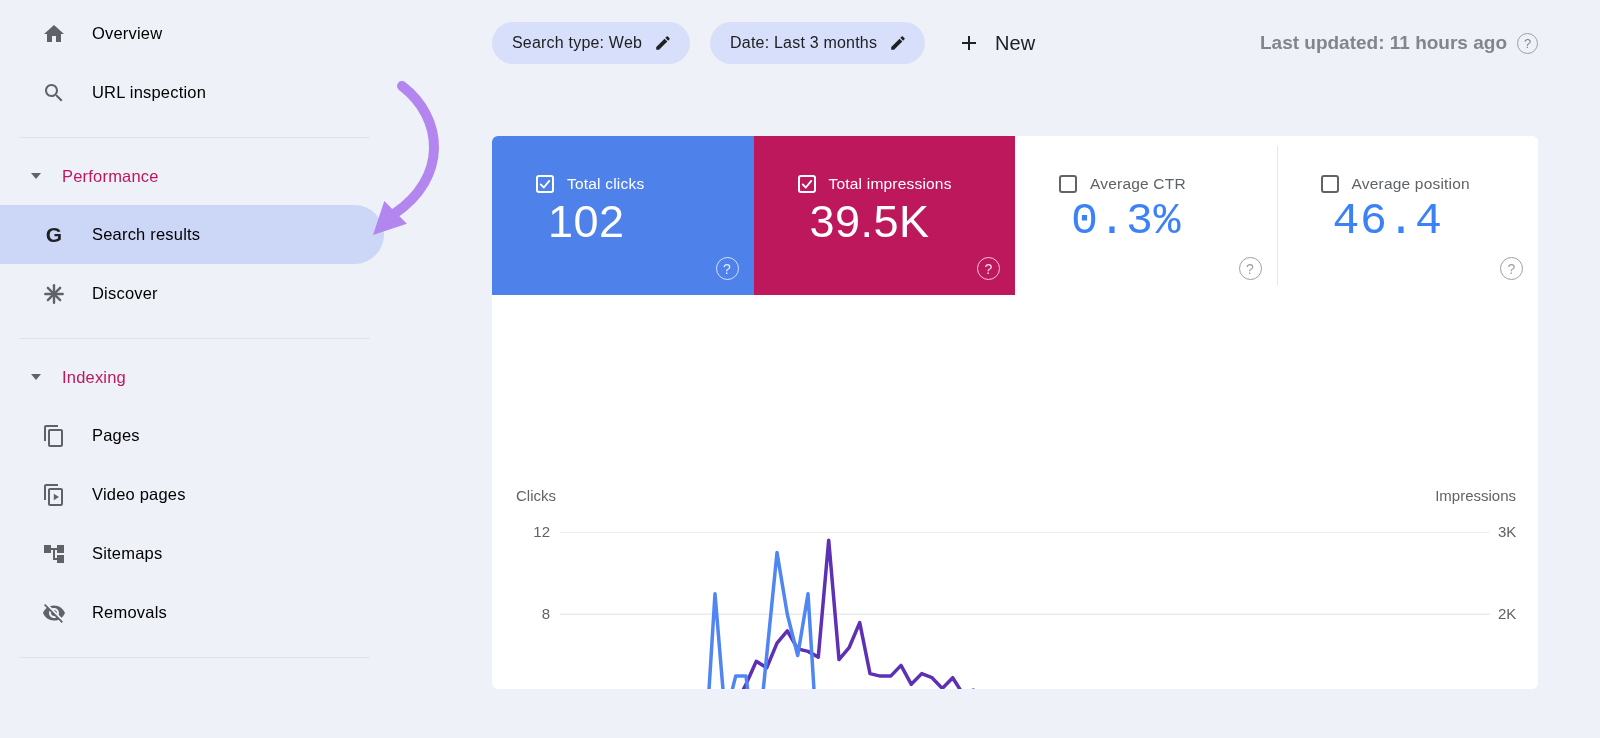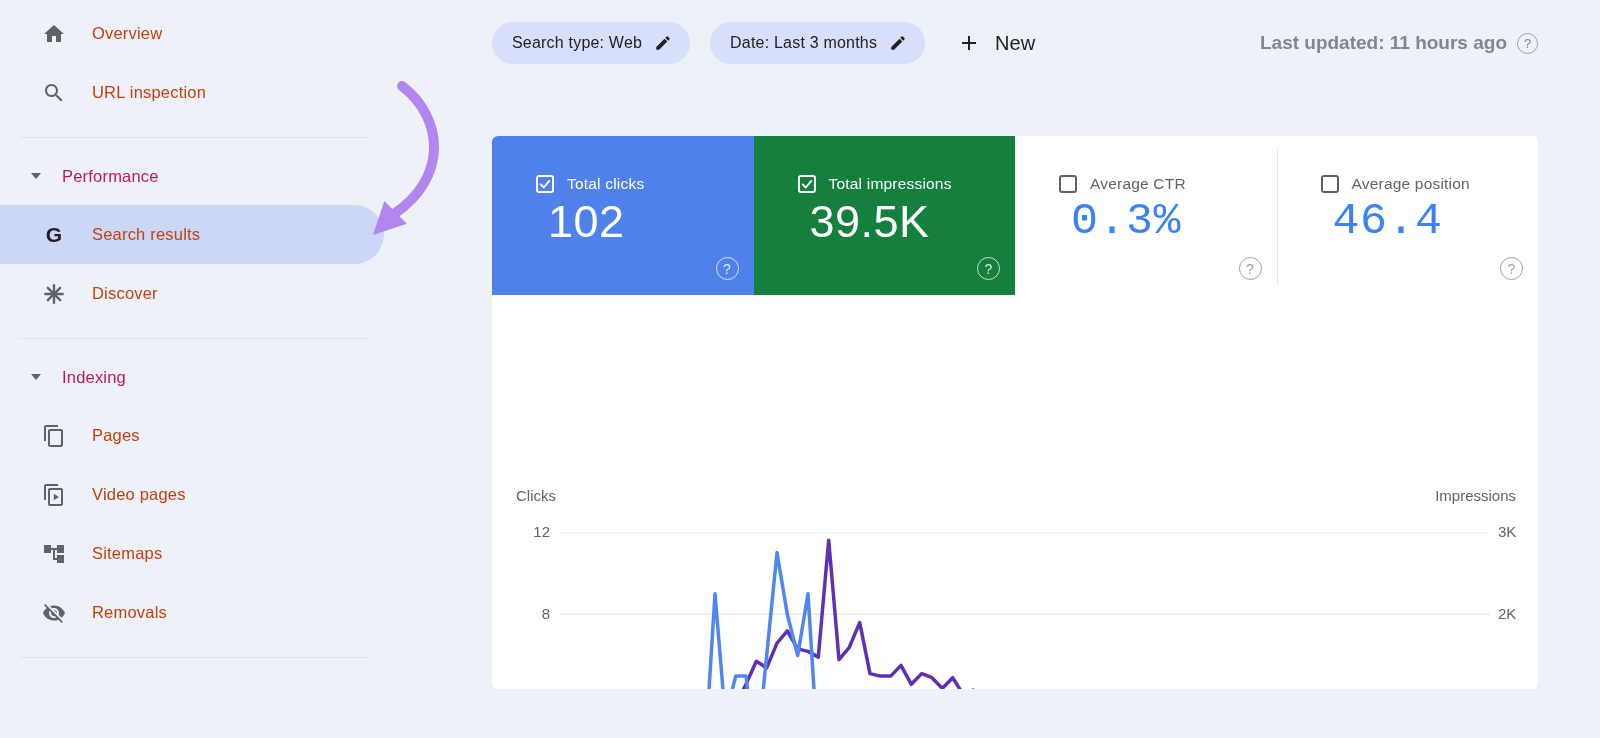--- a/index.html
+++ b/index.html
@@ -2,21 +2,21 @@
 <html><head>
 <meta charset="utf-8">
 <style>
   html,body{margin:0;padding:0;width:1600px;height:738px;overflow:hidden;
     background:#eef1f8;font-family:"Liberation Sans",sans-serif;
     -webkit-font-smoothing:antialiased;}
   
   .sidebar{position:absolute;left:0;top:0;width:440px;height:738px;padding-top:4px;box-sizing:border-box;}
   .srow{display:flex;align-items:center;height:59px;width:384px;cursor:pointer;}
   .srow .sicon{width:24px;height:24px;margin-left:42px;display:flex;align-items:center;justify-content:center;flex:0 0 24px;}
-  .srow .slabel{margin-left:26px;font-size:16.5px;font-weight:500;color:#c2410c;letter-spacing:.2px;}
+  .srow .slabel{margin-left:26px;font-size:16.5px;font-weight:500;color:#000000;letter-spacing:.2px;}
   .srow.active{background:#ccd6f6;border-radius:0 30px 30px 0;}
   .sheader{display:flex;align-items:center;height:46px;width:384px;cursor:pointer;margin-bottom:6px;}
   .sheader .caret{width:0;height:0;border-left:5.5px solid transparent;border-right:5.5px solid transparent;border-top:6.5px solid #5f6368;margin-left:31px;}
   .sheader .slabel{margin-left:21px;font-size:16.5px;font-weight:500;color:#be185d;letter-spacing:.2px;}
   .sdivider{height:1px;background:#e0e3e7;margin:15px 0 15px 19px;width:351px;}
   .gicon{font-size:21px;font-weight:700;color:#202124;font-family:"Liberation Sans",sans-serif;}
   
   .arrow-svg{position:absolute;left:340px;top:66px;pointer-events:none;}
   
   .topbar{position:absolute;left:492px;top:21px;width:1046px;height:44px;display:flex;align-items:center;}
@@ -175,21 +175,21 @@
           <span class="checkbox">
             <svg width="14" height="14" viewBox="0 0 18 18">
               <polyline points="3.5,9.5 7.5,13.5 14.5,5" fill="none" stroke="#fff" stroke-width="2.4" stroke-linecap="round" stroke-linejoin="round"></polyline>
             </svg>
           </span>
           <span class="m-label">Total clicks</span>
         </div>
         <div class="m-value">102</div>
         <span class="help-ring m-help">?</span>
       </div>
-      <div class="metric on" style="background: #15803d; padding-left: 25px;">
+      <div class="metric on" style="background: #be185d; padding-left: 25px;">
         <div class="chk-row">
           <span class="checkbox">
             <svg width="14" height="14" viewBox="0 0 18 18">
               <polyline points="3.5,9.5 7.5,13.5 14.5,5" fill="none" stroke="#fff" stroke-width="2.4" stroke-linecap="round" stroke-linejoin="round"></polyline>
             </svg>
           </span>
           <span class="m-label">Total impressions</span>
         </div>
         <div class="m-value">39.5K</div>
         <span class="help-ring m-help">?</span>

